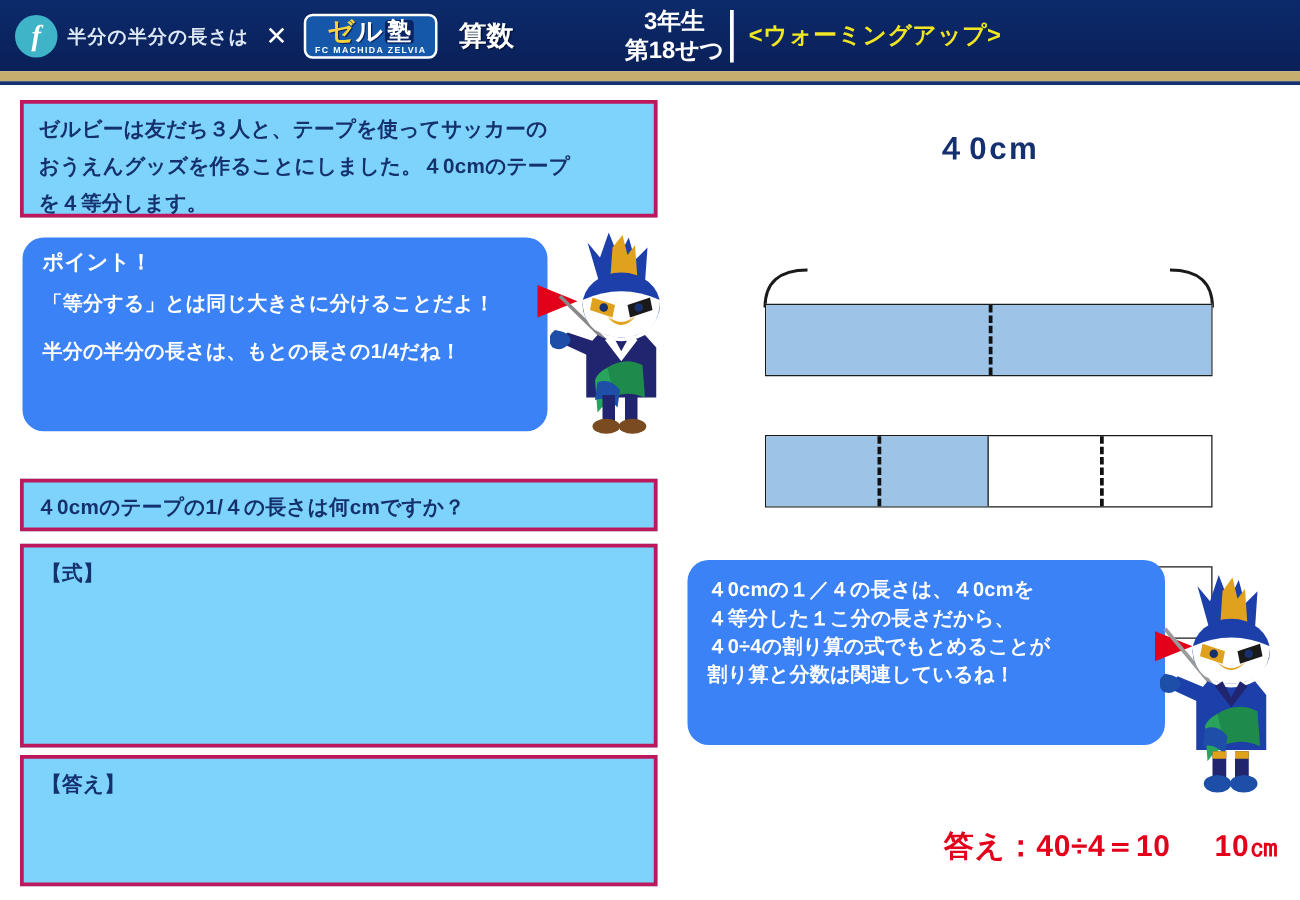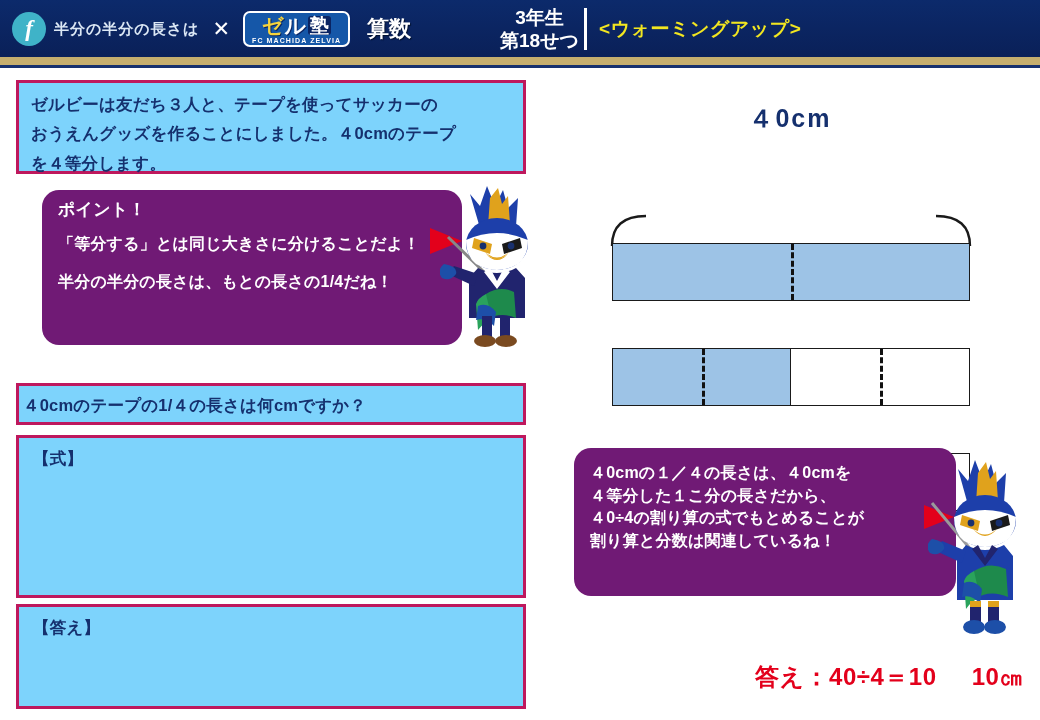--- a/index.html
+++ b/index.html
@@ -99,37 +99,36 @@
   .navy-box{
     position:absolute;border:3px solid #be185d;background:#7dd3fc;
     box-sizing:border-box;
   }
   .problem-box{left:16px;top:80px;width:510px;height:94px;padding:7px 12px;}
   .problem-line{
     color:#15306e;font-size:16.5px;font-weight:bold;line-height:1.78;
     white-space:nowrap;letter-spacing:0.2px;
   }
 
-  .question-box{left:16px;top:383px;width:510px;height:42px;padding:9px 4px;}
+  .question-box{left:16px;top:383px;width:510px;height:42px;padding:9px 10px;}
   .question-text{
     color:#15306e;font-size:16.5px;font-weight:bold;white-space:nowrap;
     letter-spacing:0.2px;
   }
 
   .shiki-box{left:16px;top:435px;width:510px;height:163px;padding:10px 14px;}
   .kotae-box{left:16px;top:604px;width:510px;height:105px;padding:10px 14px;}
   .box-label{
     color:#15306e;font-size:16.5px;font-weight:bold;letter-spacing:0.2px;
   }
 
   
   .callout{
-    position:absolute;background:#701a75;border-radius:17px;
+    position:absolute;background:#3b82f6;border-radius:17px;
     box-sizing:border-box;
-    margin-left:24px;
   }
   .callout-text{
     color:#ffffff;font-weight:bold;letter-spacing:0.2px;
   }
   .point-callout{
     left:18px;top:190px;width:420px;height:155px;padding:10px 16px;
   }
   .point-title{font-size:17px;line-height:1.2;}
   .point-body{font-size:16px;line-height:1.27;margin-top:14px;}
   .point-body2{font-size:16px;line-height:1.27;margin-top:17px;}

